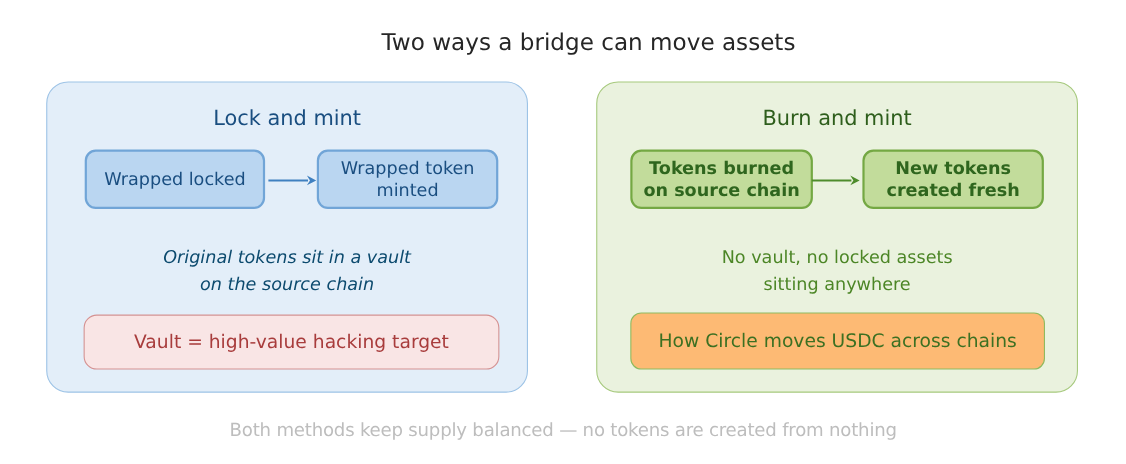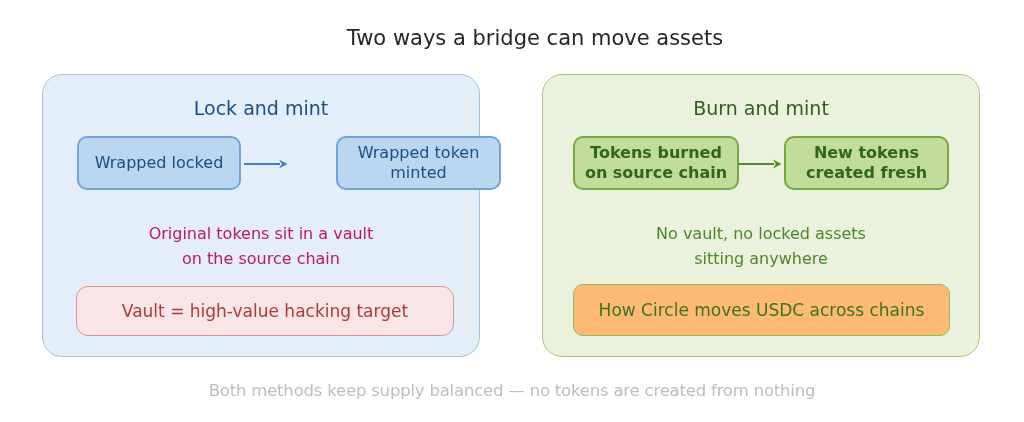--- a/index.html
+++ b/index.html
@@ -72,21 +72,21 @@
     border: 2px solid #71a5d7;
     color: #1a4e80;
   }
   .green .node {
     background: #c2dc9b;
     border: 2px solid #74a843;
     color: #2f661e;
     font-weight: bold;
   }
   .blue .node-1 { left: 34px;  width: 164px; }
-  .blue .node-2 { left: 245px; width: 165px; margin-left: 48px; }
+  .blue .node-2 { left: 245px; width: 165px; }
   .green .node-1 { left: 30px;  width: 166px; }
   .green .node-2 { left: 241px; width: 165px; }
 
   .arrow {
     position: absolute;
     top: 82px;
     width: 46px;
     height: 14px;
   }
   .blue .arrow { left: 200px; }
@@ -94,21 +94,21 @@
 
   .body-text {
     position: absolute;
     top: 146px; left: 0;
     width: 100%;
     text-align: center;
     font-size: 16px;
     line-height: 25px;
     white-space: pre-line;
   }
-  .blue .body-text { color: #be185d; }
+  .blue .body-text { color: #0c4a6e; font-style: italic; }
   .green .body-text { color: #4c8626; }
 
   .callout {
     position: absolute;
     display: flex;
     align-items: center;
     justify-content: center;
     text-align: right;
     font-size: 17px;
   }

